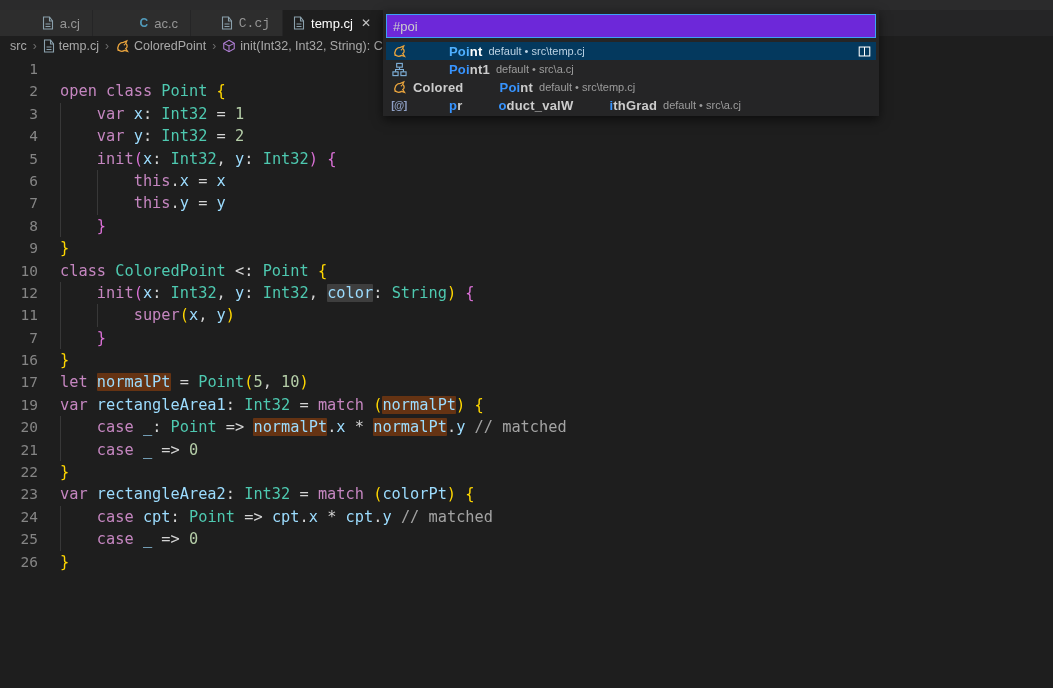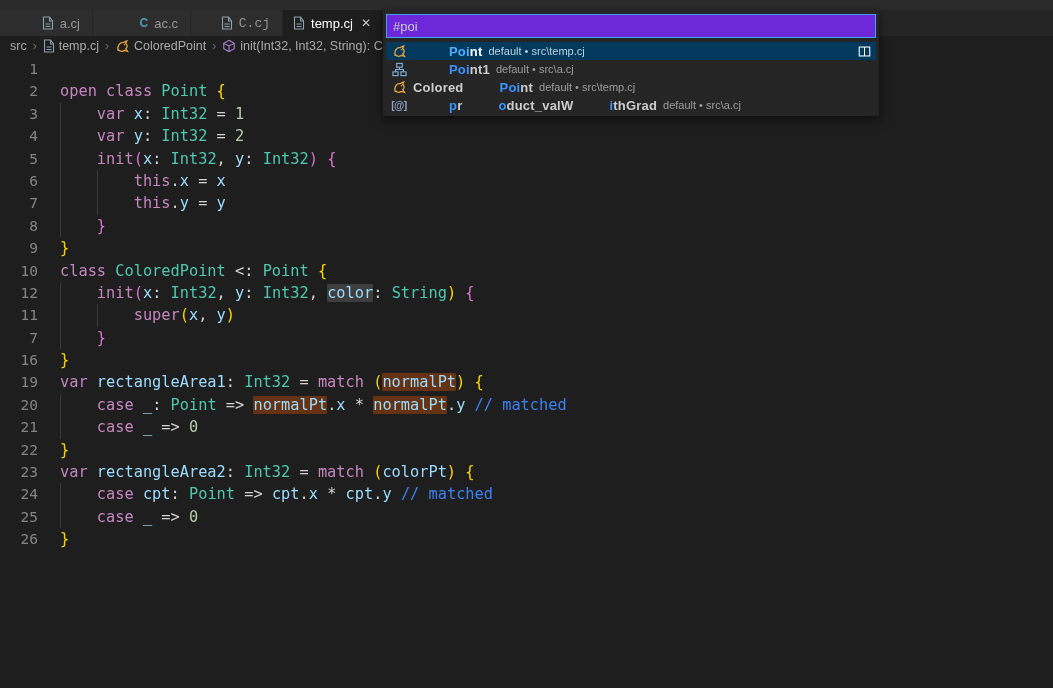--- a/index.html
+++ b/index.html
@@ -37,21 +37,21 @@
   .ln{flex:none;width:38px;text-align:right;color:#858585;font-size:14.5px;user-select:none;}
   .lc{flex:1;position:relative;padding-left:22px;white-space:pre;color:#d4d4d4;}
   .line.current .ln{color:#c6c6c6;}
   .line.current::before,.line.current::after{
     content:"";position:absolute;left:44px;right:0;height:1px;background:#3a3a3a;
   }
   .line.current::before{top:0;}
   .line.current::after{bottom:0;}
   .guide{position:absolute;top:0;bottom:0;width:1px;background:#383838;}
   .tok-k{color:#C586C0}.tok-t{color:#4EC9B0}.tok-v{color:#9CDCFE}
-  .tok-n{color:#B5CEA8}.tok-s{color:#CE9178}.tok-c{color:#3b82f6}
+  .tok-n{color:#B5CEA8}.tok-s{color:#CE9178}.tok-c{color:#a3a3a3}
   .tok-p{color:#D4D4D4}.tok-bg{color:#FFD700}.tok-bp{color:#DA70D6}
   .hl-find{background:rgba(234,92,0,0.35);border-radius:1px;}
   .hl-word{background:rgba(110,110,110,0.40);border-radius:1px;}
   .caret{display:inline-block;width:1px;height:16px;background:#aeafad;vertical-align:-3px;margin-left:1px;}
   
   .quickopen{
     position:absolute;left:383px;top:10px;width:496px;box-sizing:border-box;
     background:#252526;padding:4px 3px 2px 3px;z-index:20;
     box-shadow:0 4px 10px rgba(0,0,0,0.55);
   }
@@ -213,20 +213,24 @@
     </div>
     <div class="line">
       <span class="ln">7</span>
       <span class="lc"><span class="guide" style="left: 22px;"></span><span class="tok-p">    </span><span class="tok-bp">}</span></span>
     </div>
     <div class="line">
       <span class="ln">16</span>
       <span class="lc"><span class="tok-bg">}</span></span>
     </div>
     <div class="line">
+      <span class="ln">17</span>
+      <span class="lc"><span class="tok-k">let </span><span class="tok-v hl-find">normalPt</span><span class="tok-p"> = </span><span class="tok-t">Point</span><span class="tok-bg">(</span><span class="tok-n">5</span><span class="tok-p">, </span><span class="tok-n">10</span><span class="tok-bg">)</span></span>
+    </div>
+    <div class="line">
       <span class="ln">19</span>
       <span class="lc"><span class="tok-k">var </span><span class="tok-v">rectangleArea1</span><span class="tok-p">: </span><span class="tok-t">Int32</span><span class="tok-p"> = </span><span class="tok-k">match </span><span class="tok-bg">(</span><span class="tok-v hl-find">normalPt</span><span class="tok-bg">)</span><span class="tok-p"> </span><span class="tok-bg">{</span></span>
     </div>
     <div class="line">
       <span class="ln">20</span>
       <span class="lc"><span class="guide" style="left: 22px;"></span><span class="tok-p">    </span><span class="tok-k">case </span><span class="tok-v">_</span><span class="tok-p">: </span><span class="tok-t">Point</span><span class="tok-p"> =&gt; </span><span class="tok-v hl-find">normalPt</span><span class="tok-p">.</span><span class="tok-v">x</span><span class="tok-p"> * </span><span class="tok-v hl-find">normalPt</span><span class="tok-p">.</span><span class="tok-v">y</span><span class="tok-p"> </span><span class="tok-c">// matched</span></span>
     </div>
     <div class="line">
       <span class="ln">21</span>
       <span class="lc"><span class="guide" style="left: 22px;"></span><span class="tok-p">    </span><span class="tok-k">case </span><span class="tok-v">_</span><span class="tok-p"> =&gt; </span><span class="tok-n">0</span></span>

